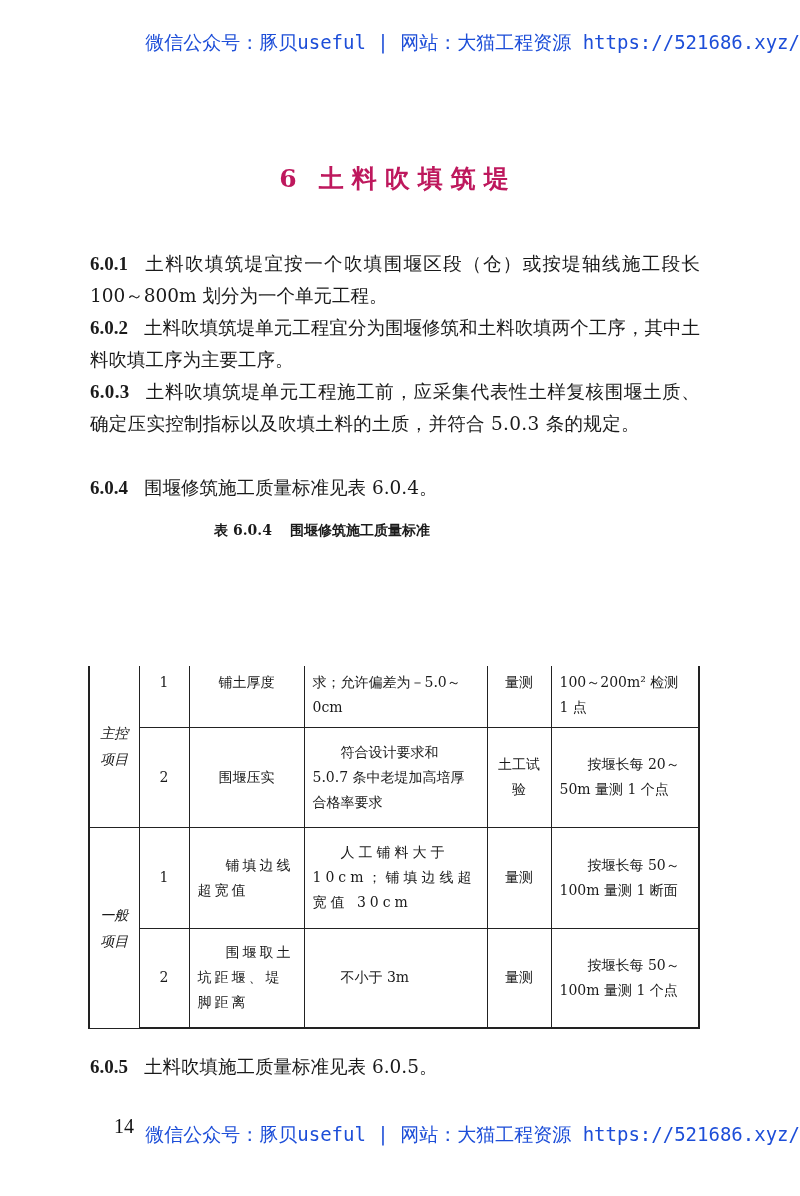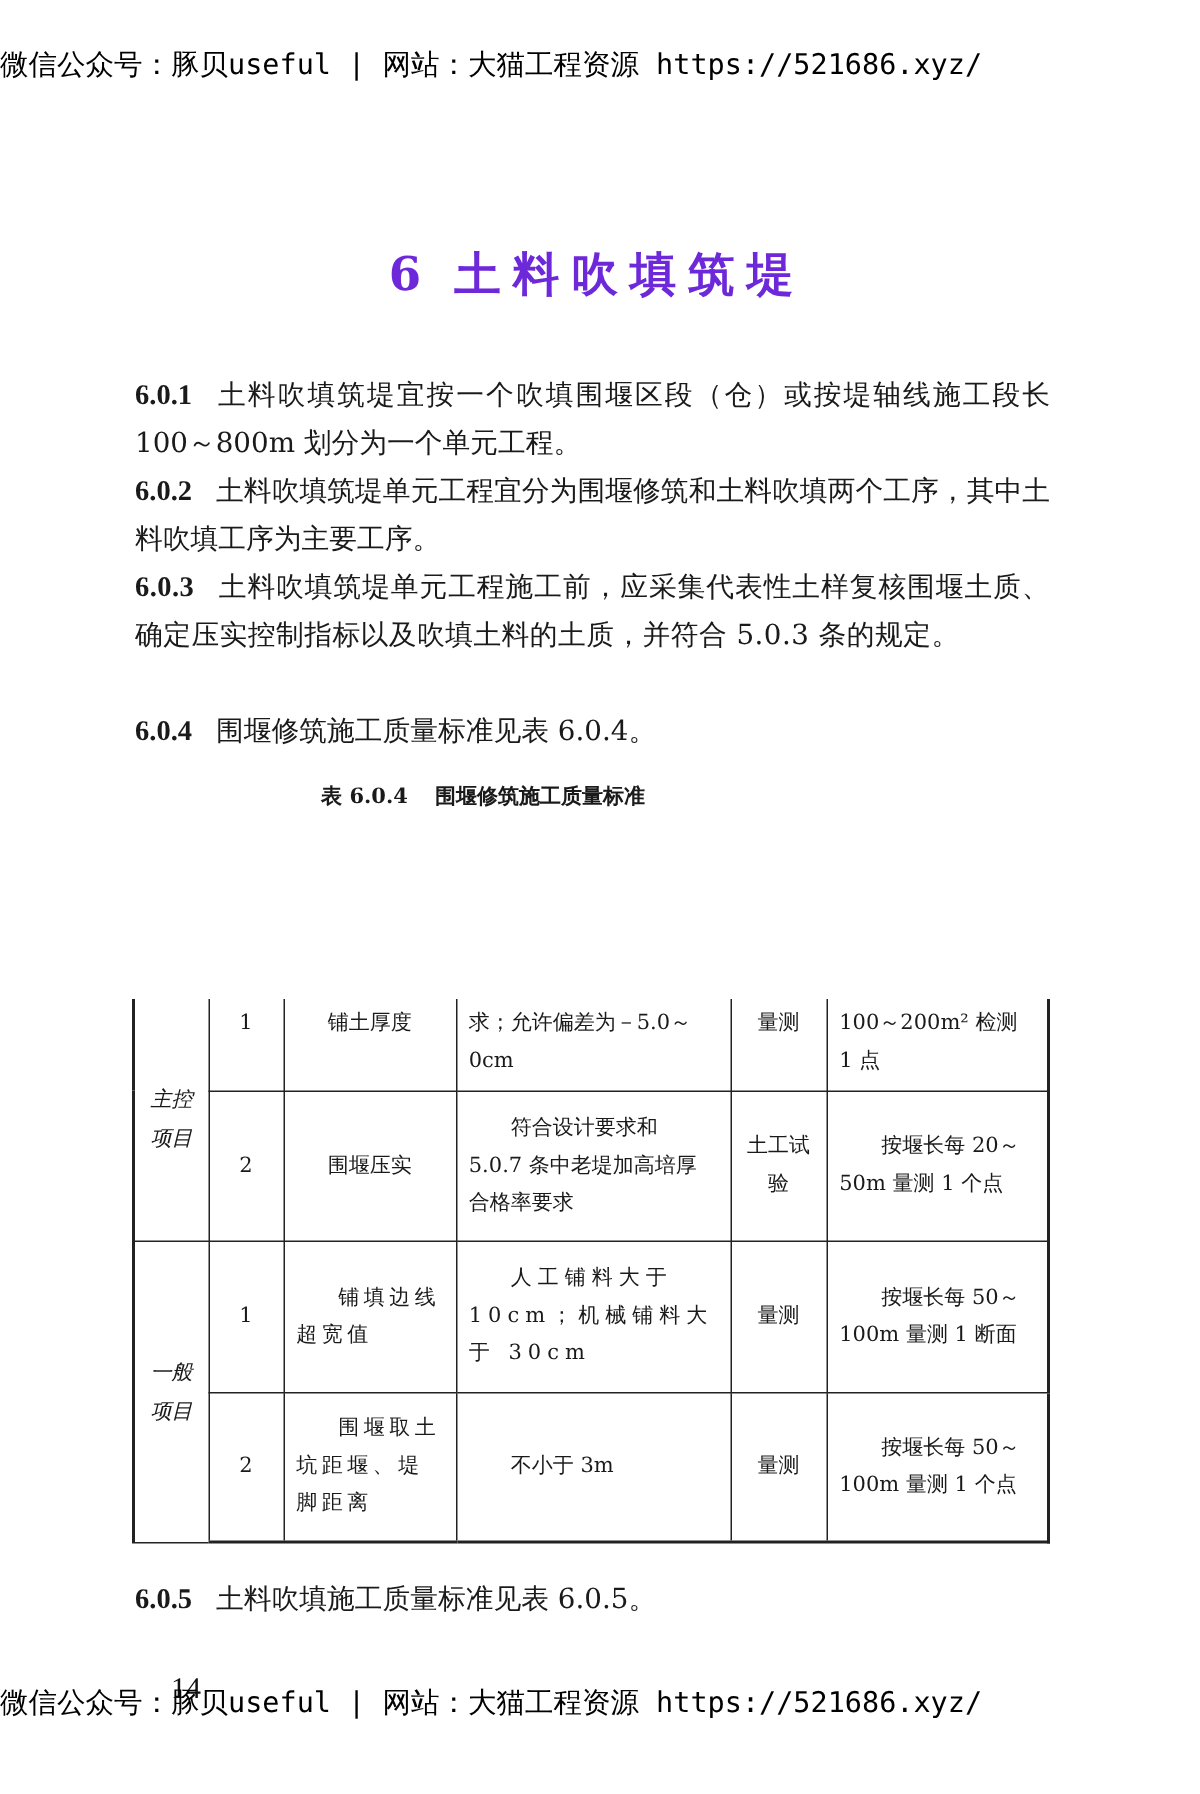--- a/index.html
+++ b/index.html
@@ -12,40 +12,40 @@
       height: 1196px;
       position: relative;
       overflow: hidden;
       font-family: "DejaVu Serif", "Liberation Serif", serif;
       color: #1a1a1a;
     }
     .watermark {
       position: absolute;
       left: 0;
       width: 800px;
-      text-align: left;
+      text-align: right;
       font-family: "DejaVu Sans Mono", "Liberation Mono", monospace;
       font-size: 19px;
-      color: #000000;
+      color: #1d4ed8;
       letter-spacing: 0px;
       white-space: nowrap;
     }
     .watermark.top { top: 30px; }
     .watermark.bottom { top: 1122px; }
 
     .chapter-title {
       position: absolute;
       top: 162px;
       left: 0;
       width: 796px;
       text-align: center;
-      font-size: 31px;
+      font-size: 25px;
       font-weight: bold;
       letter-spacing: 8px;
-      color: #6d28d9;
+      color: #be185d;
     }
     .chapter-num { margin-right: 14px; }
 
     .para {
       position: absolute;
       left: 90px;
       width: 610px;
       font-size: 18.5px;
       line-height: 32px;
       color: #1a1a1a;
@@ -170,21 +170,21 @@
     <td class="c-method">土工试验</td>
     <td class="c-qty indent outer-right">按堰长每 20～50m 量测 1 个点</td>
   </tr>
   <tr style="height:101px">
     <td class="c-cat outer-left" rowspan="2">
       <span class="cat-label">一般</span>
       <span class="cat-label">项目</span>
     </td>
     <td class="c-no">1</td>
     <td class="c-item wide indent">铺填边线超宽值</td>
-    <td class="c-std indent spaced">人工铺料大于 10cm；机械铺料大于 30cm</td>
+    <td class="c-std indent spaced">人工铺料大于 10cm；铺填边线超宽值 30cm</td>
     <td class="c-method">量测</td>
     <td class="c-qty indent outer-right">按堰长每 50～100m 量测 1 断面</td>
   </tr>
   <tr style="height:100px">
     <td class="c-no">2</td>
     <td class="c-item wide indent">围堰取土坑距堰、堤脚距离</td>
     <td class="c-std indent">不小于 3m</td>
     <td class="c-method">量测</td>
     <td class="c-qty indent outer-right">按堰长每 50～100m 量测 1 个点</td>
   </tr>

